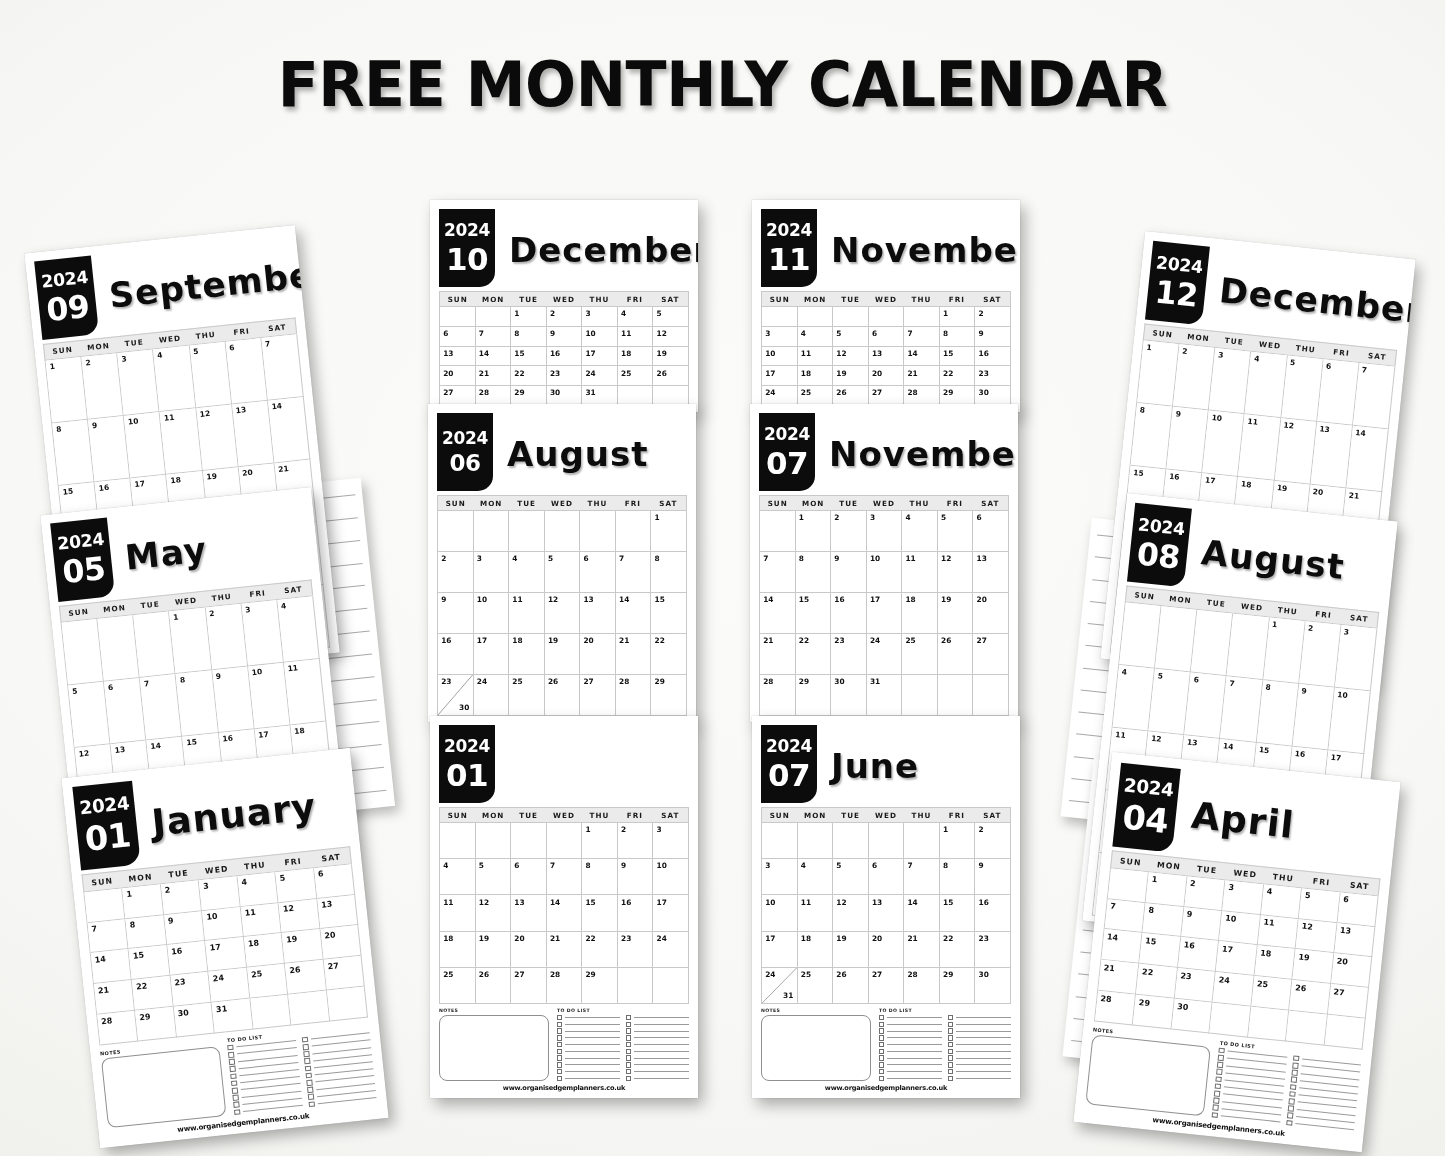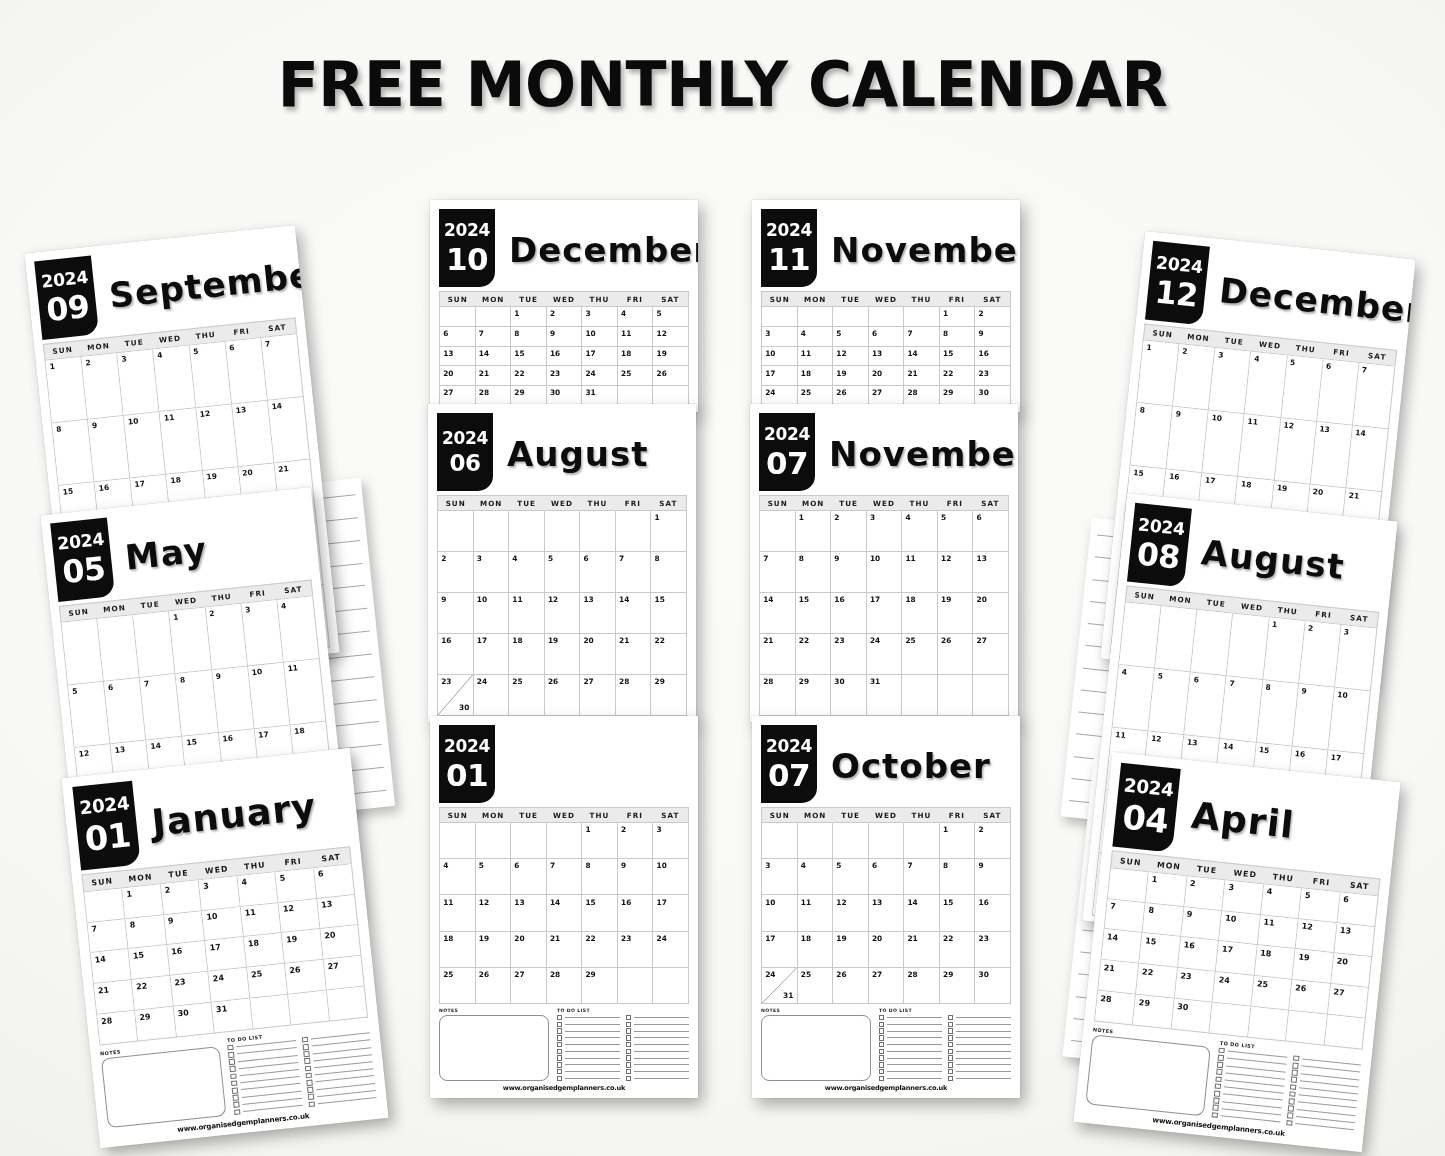--- a/index.html
+++ b/index.html
@@ -1375,21 +1375,21 @@
           </div>
         </div>
       </div>
       <div class="sheet" style="left: 752px; top: 716px; width: 268px; height: 382px; z-index: 6;">
         <div class="sheet-inner" style="padding: 9px 9px 6px;">
           <div class="sheet-head" style="height: 82px;">
             <div class="badge" style="width: 56px; height: 78px; border-bottom-right-radius: 15px; gap: 5px;">
               <div class="yr" style="font-size: 17px;">2024</div>
               <div class="mn" style="font-size: 31px;">07</div>
             </div>
-            <div class="month-name" style="font-size: 34px; margin-left: 14px;">October</div>
+            <div class="month-name" style="font-size: 34px; margin-left: 14px;">June</div>
           </div>
           <div class="grid">
             <div class="dow-row" style="height: 14px;">
               <div class="dow" style="font-size: 7.2px; letter-spacing: 1px;">SUN</div>
               <div class="dow" style="font-size: 7.2px; letter-spacing: 1px;">MON</div>
               <div class="dow" style="font-size: 7.2px; letter-spacing: 1px;">TUE</div>
               <div class="dow" style="font-size: 7.2px; letter-spacing: 1px;">WED</div>
               <div class="dow" style="font-size: 7.2px; letter-spacing: 1px;">THU</div>
               <div class="dow" style="font-size: 7.2px; letter-spacing: 1px;">FRI</div>
               <div class="dow" style="font-size: 7.2px; letter-spacing: 1px;">SAT</div>

